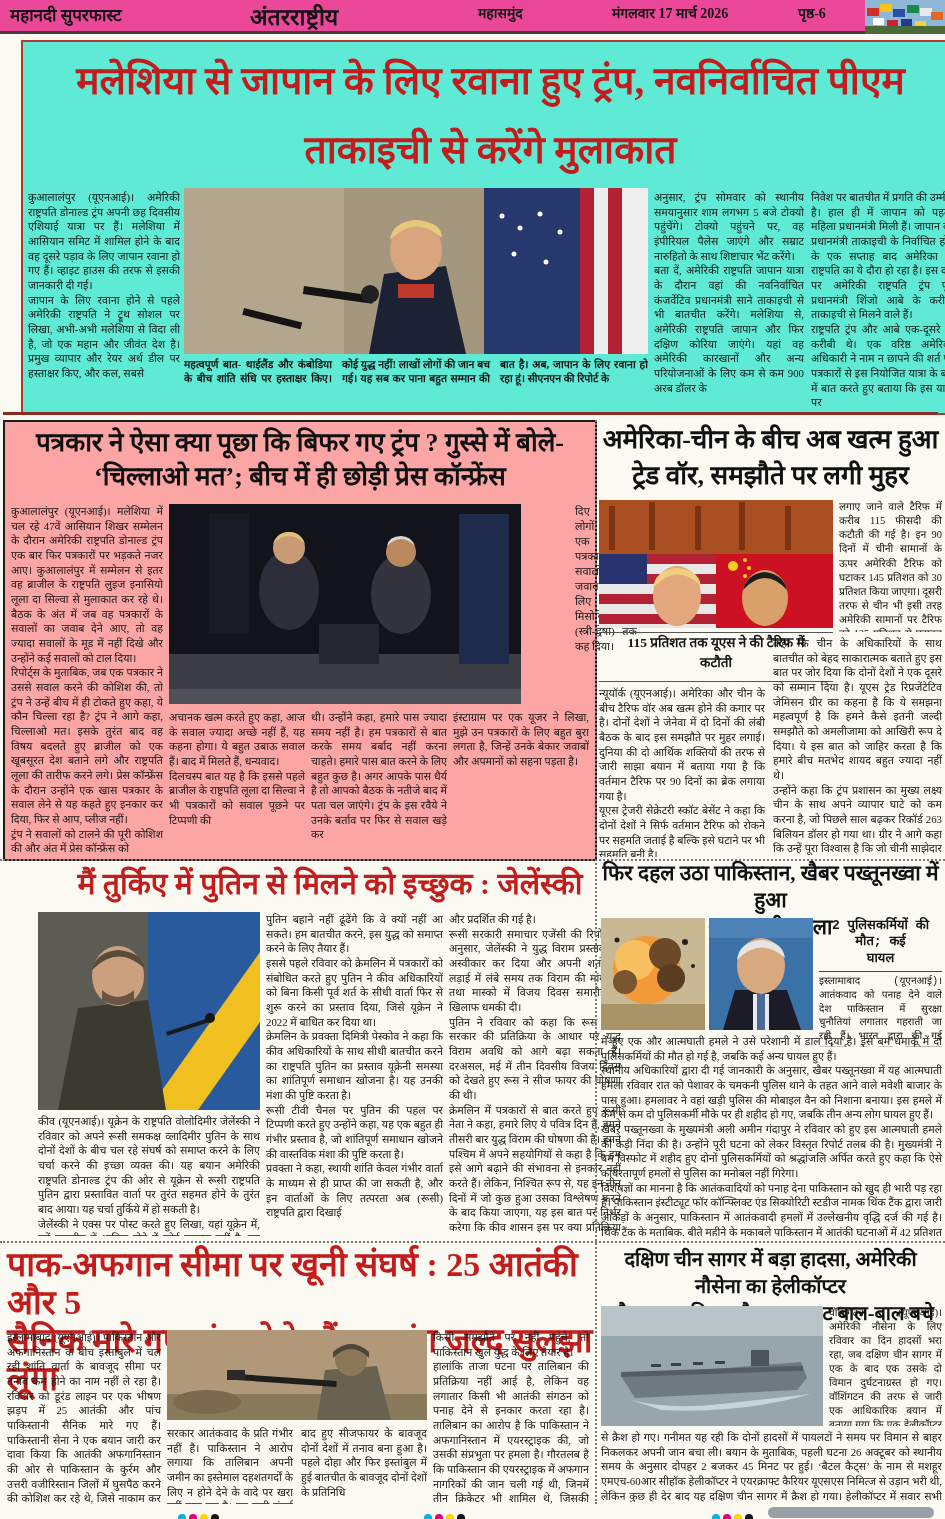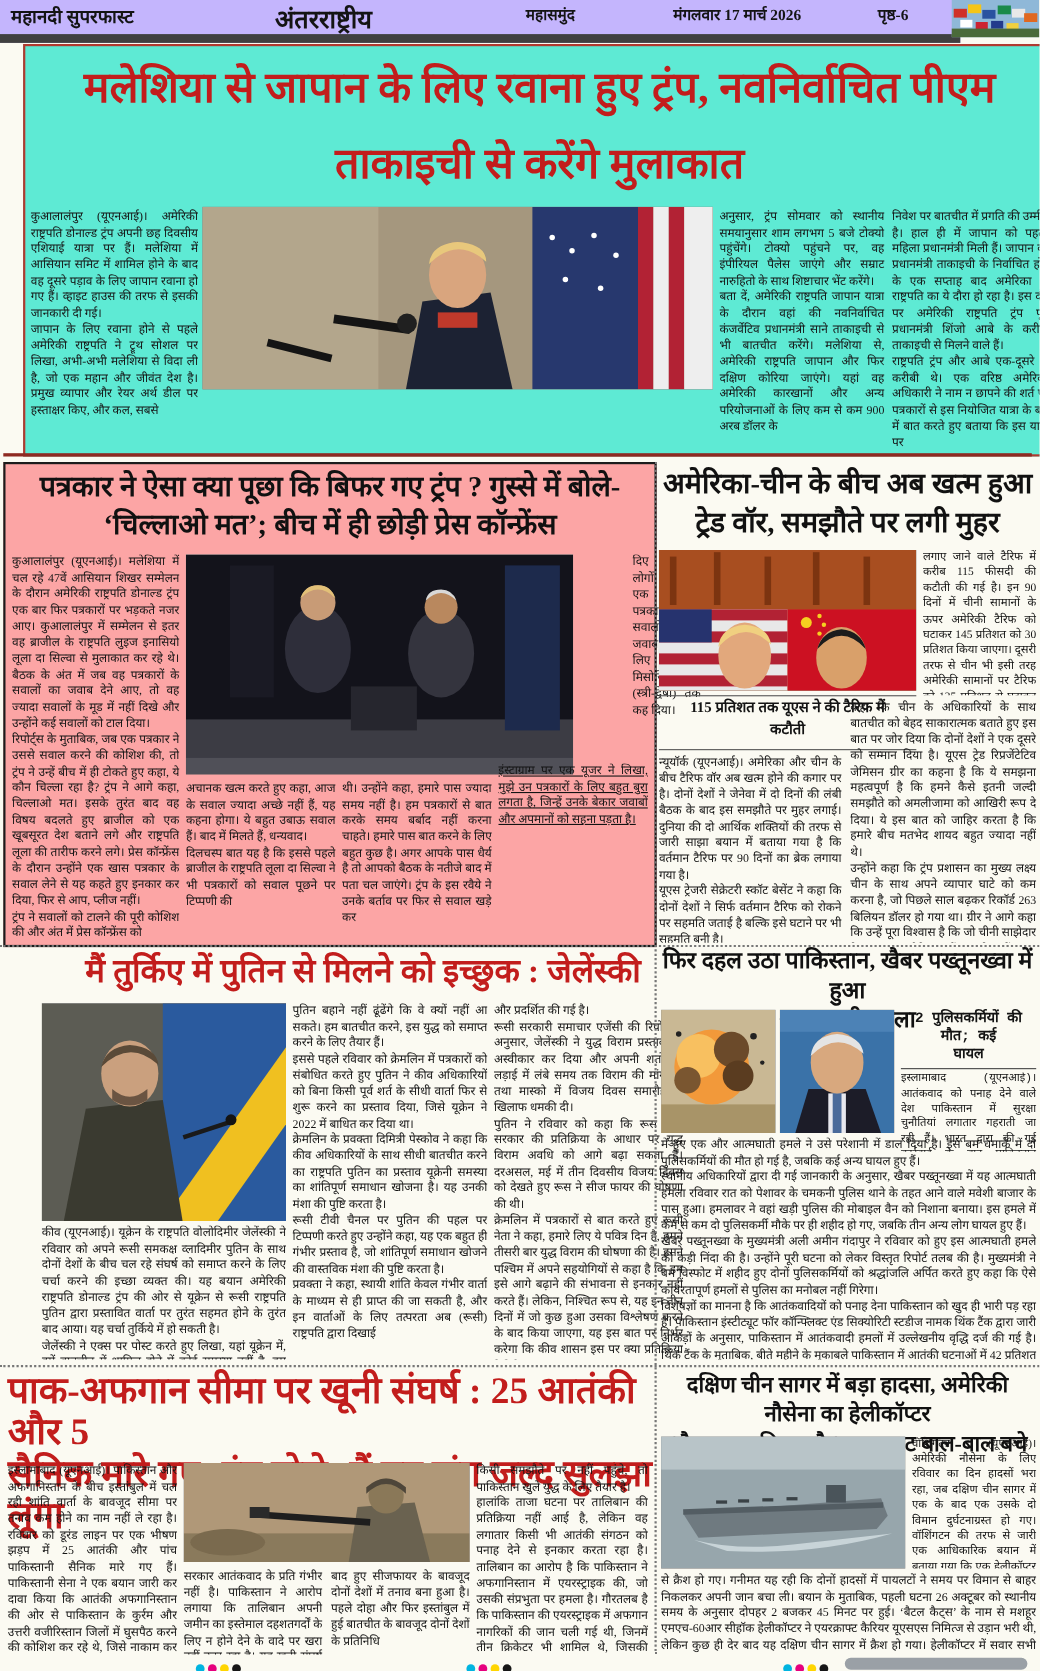--- a/index.html
+++ b/index.html
@@ -1,20 +1,20 @@
 <!DOCTYPE html>
 <html><head>
 <meta charset="utf-8">
 <style>
   html,body{margin:0;padding:0;}
   body{width:945px;height:1519px;position:relative;background:#fbfaf2;
        font-family:"Liberation Serif","DejaVu Serif",serif;color:#141414;overflow:hidden;}
   .abs{position:absolute;}
   
-  .masthead{left:0;top:0;width:873px;height:31px;background:#c4b5fd;border-bottom:8px solid #404040;}
+  .masthead{left:0;top:0;width:873px;height:31px;background:#ec4899;border-bottom:3px solid #404040;}
   .m-item{position:absolute;top:3px;font-weight:bold;white-space:nowrap;}
   
   .top-box{left:21px;top:40px;width:935px;height:371px;border:2px solid #b03a30;background:#5eead4;}
   .main-headline{position:absolute;left:0;top:4px;width:100%;text-align:center;
        color:#c21d1c;font-weight:bold;font-size:39px;line-height:69px;white-space:pre-line;}
   .col{ text-align:justify;font-size:10.8px;line-height:1.36;white-space:pre-line;overflow:hidden;}
   .cap{font-weight:bold;font-size:10.6px;line-height:1.3;text-align:justify;white-space:pre-line;overflow:hidden;}
   .photo{overflow:hidden;background:#888;}
   .photo svg{display:block;}
   
@@ -80,20 +80,21 @@
           <rect x="438" y="0" width="26" height="166" fill="#eee"></rect>
         <path d="M185 166 L200 86 L262 78 L282 166 Z" fill="#1c2233"></path>
         <ellipse cx="232" cy="62" rx="26" ry="30" fill="#d9a57e"></ellipse>
         <path d="M206 52 Q232 26 258 50 Q258 34 232 32 Q208 34 206 52Z" fill="#e8c87c"></path>
         <rect x="214" y="96" width="36" height="14" fill="#c0392b"></rect>
         <rect x="120" y="98" width="70" height="8" fill="#141414" transform="rotate(8 120 98)"></rect>
         <circle cx="186" cy="106" r="9" fill="#202020"></circle>
         <rect x="60" y="120" width="60" height="7" fill="#141414" transform="rotate(14 60 120)"></rect>
       </svg>
     </div>
+    <div class="abs cap" style="left:161px;top:316px;width:464px;height:50px;column-count:3;column-gap:10px;display:block;">महत्वपूर्ण बात- थाईलैंड और कंबोडिया के बीच शांति संधि पर हस्ताक्षर किए। कोई युद्ध नहीं! लाखों लोगों की जान बच गई। यह सब कर पाना बहुत सम्मान की बात है। अब, जापान के लिए रवाना हो रहा हूं।    सीएनएन की रिपोर्ट के</div>
     <div class="abs col" style="left:631px;top:148px;width:150px;height:218px;">अनुसार, ट्रंप सोमवार को स्थानीय समयानुसार शाम लगभग 5 बजे टोक्यो पहुंचेंगे। टोक्यो पहुंचने पर, वह इंपीरियल पैलेस जाएंगे और सम्राट नारुहितो के साथ शिष्टाचार भेंट करेंगे।
 बता दें, अमेरिकी राष्ट्रपति जापान यात्रा के दौरान वहां की नवनिर्वाचित कंजर्वेटिव प्रधानमंत्री साने ताकाइची से भी बातचीत करेंगे। मलेशिया से, अमेरिकी राष्ट्रपति जापान और फिर दक्षिण कोरिया जाएंगे। यहां वह अमेरिकी कारखानों और अन्य परियोजनाओं के लिए कम से कम 900 अरब डॉलर के</div>
     <div class="abs col" style="left:788px;top:148px;width:143px;height:218px;">निवेश पर बातचीत में प्रगति की उम्मीद है। हाल ही में जापान को पहली महिला प्रधानमंत्री मिली हैं। जापान की प्रधानमंत्री ताकाइची के निर्वाचित होने के एक सप्ताह बाद अमेरिका के राष्ट्रपति का ये दौरा हो रहा है। इस दौरे पर अमेरिकी राष्ट्रपति ट्रंप पूर्व प्रधानमंत्री शिंजो आबे के करीबी ताकाइची से मिलने वाले हैं।
 राष्ट्रपति ट्रंप और आबे एक-दूसरे के करीबी थे। एक वरिष्ठ अमेरिकी अधिकारी ने नाम न छापने की शर्त पर पत्रकारों से इस नियोजित यात्रा के बारे में बात करते हुए बताया कि इस यात्रा पर</div>
   </div>
   <div class="abs col" style="left:5px;top:413px;width:0;height:0;"></div>
   <div class="abs" style="left:3px;top:412px;width:935px;height:3px;background:#8e2a22;"></div>
 
   <div class="abs s2-box">
     <div class="h-black" style="margin-top:4px;font-size:26px;line-height:34px;">पत्रकार ने ऐसा क्या पूछा कि बिफर गए ट्रंप ? गुस्से में बोले-
@@ -114,21 +115,21 @@
         <circle cx="232" cy="48" r="15" fill="#b9885e"></circle>
         <path d="M218 42 Q232 28 246 42 Q242 32 232 32 Q220 32 218 42Z" fill="#d8d8d8"></path>
         <rect x="150" y="120" width="60" height="40" fill="#26262e"></rect>
         <rect x="0" y="185" width="352" height="15" fill="#505058"></rect>
       </svg>
     </div>
     <div class="abs col" style="left:522px;top:82px;width:62px;height:200px;font-size:11px;margin-left:48px;">दिए हैं। कुछ लोगों ने उन्हें एक महिला पत्रकार के सवालों का जवाब न देने के लिए मिसोजिनिस्ट (स्त्री-द्वेषी) तक कह दिया।</div>
     <div class="abs col" style="left:164px;top:288px;width:136px;height:142px;">अचानक खत्म करते हुए कहा, आज के सवाल ज्यादा अच्छे नहीं हैं, यह कहना होगा। ये बहुत उबाऊ सवाल हैं। बाद में मिलते हैं, धन्यवाद।
 दिलचस्प बात यह है कि इससे पहले ब्राजील के राष्ट्रपति लूला दा सिल्वा ने भी पत्रकारों को सवाल पूछने पर टिप्पणी की</div>
     <div class="abs col" style="left:306px;top:288px;width:136px;height:142px;">थी। उन्होंने कहा, हमारे पास ज्यादा समय नहीं है। हम पत्रकारों से बात करके समय बर्बाद नहीं करना चाहते। हमारे पास बात करने के लिए बहुत कुछ है। अगर आपके पास धैर्य है तो आपको बैठक के नतीजे बाद में पता चल जाएंगे। ट्रंप के इस रवैये ने उनके बर्ताव पर फिर से सवाल खड़े कर</div>
-    <div class="abs col" style="left:448px;top:272px;width:136px;height:142px;text-decoration:underline;">इंस्टाग्राम पर एक यूजर ने लिखा, मुझे उन पत्रकारों के लिए बहुत बुरा लगता है, जिन्हें उनके बेकार जवाबों और अपमानों को सहना पड़ता है।</div>
+    <div class="abs col" style="left:448px;top:288px;width:136px;height:142px;">इंस्टाग्राम पर एक यूजर ने लिखा, मुझे उन पत्रकारों के लिए बहुत बुरा लगता है, जिन्हें उनके बेकार जवाबों और अपमानों को सहना पड़ता है।</div>
   </div>
 
   <div class="abs" style="left:599px;top:420px;width:343px;height:437px;">
     <div class="h-black" style="font-size:26px;line-height:36px;margin-top:2px;">अमेरिका-चीन के बीच अब खत्म हुआ
 ट्रेड वॉर, समझौते पर लगी मुहर</div>
     <div class="abs photo" style="left:0;top:80px;width:234px;height:128px;">
       <svg width="234" height="128">
         <rect width="234" height="128" fill="#b85c2c"></rect>
         <rect x="0" y="0" width="234" height="54" fill="#a84e20"></rect>
         <rect x="10" y="6" width="6" height="44" fill="#7c3410"></rect>

